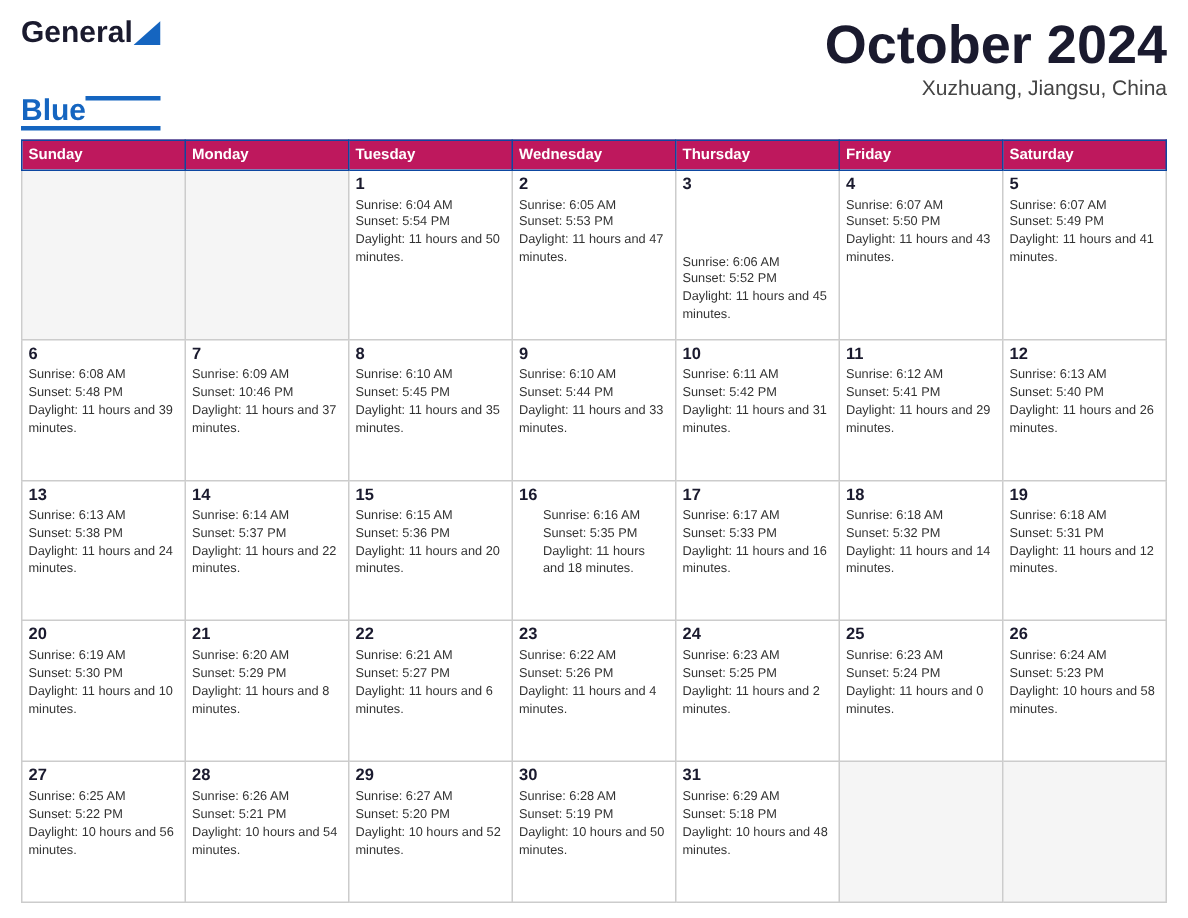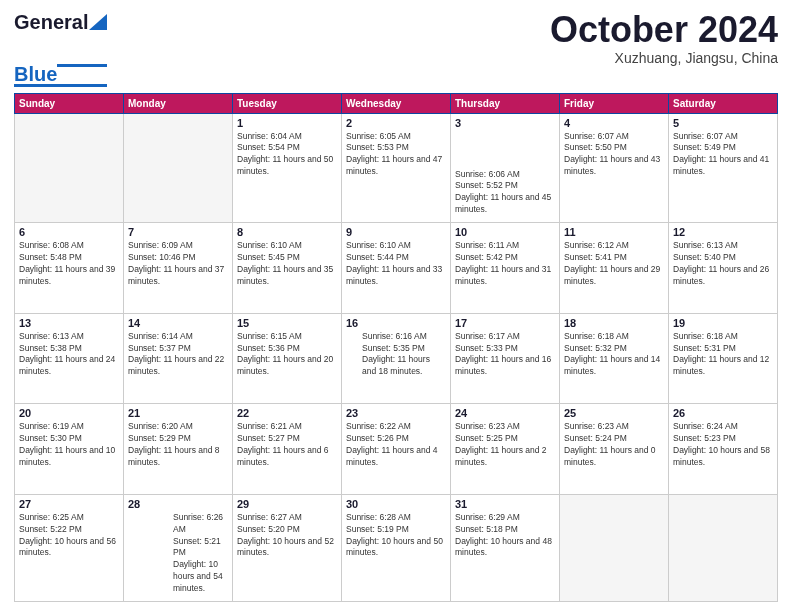--- a/index.html
+++ b/index.html
@@ -287,21 +287,21 @@
         </tr>
         <tr>
           <td>
             <div class="day-num">27</div>
             <div class="day-info" style="white-space: pre-line;">Sunrise: 6:25 AM
 Sunset: 5:22 PM
 Daylight: 10 hours and 56 minutes.</div>
           </td>
           <td>
             <div class="day-num">28</div>
-            <div class="day-info" style="white-space: pre-line; margin-left: 45px;">Sunrise: 6:26 AM
+            <div class="day-info" style="white-space: pre-line;">Sunrise: 6:26 AM
 Sunset: 5:21 PM
 Daylight: 10 hours and 54 minutes.</div>
           </td>
           <td>
             <div class="day-num">29</div>
             <div class="day-info" style="white-space: pre-line;">Sunrise: 6:27 AM
 Sunset: 5:20 PM
 Daylight: 10 hours and 52 minutes.</div>
           </td>
           <td>

